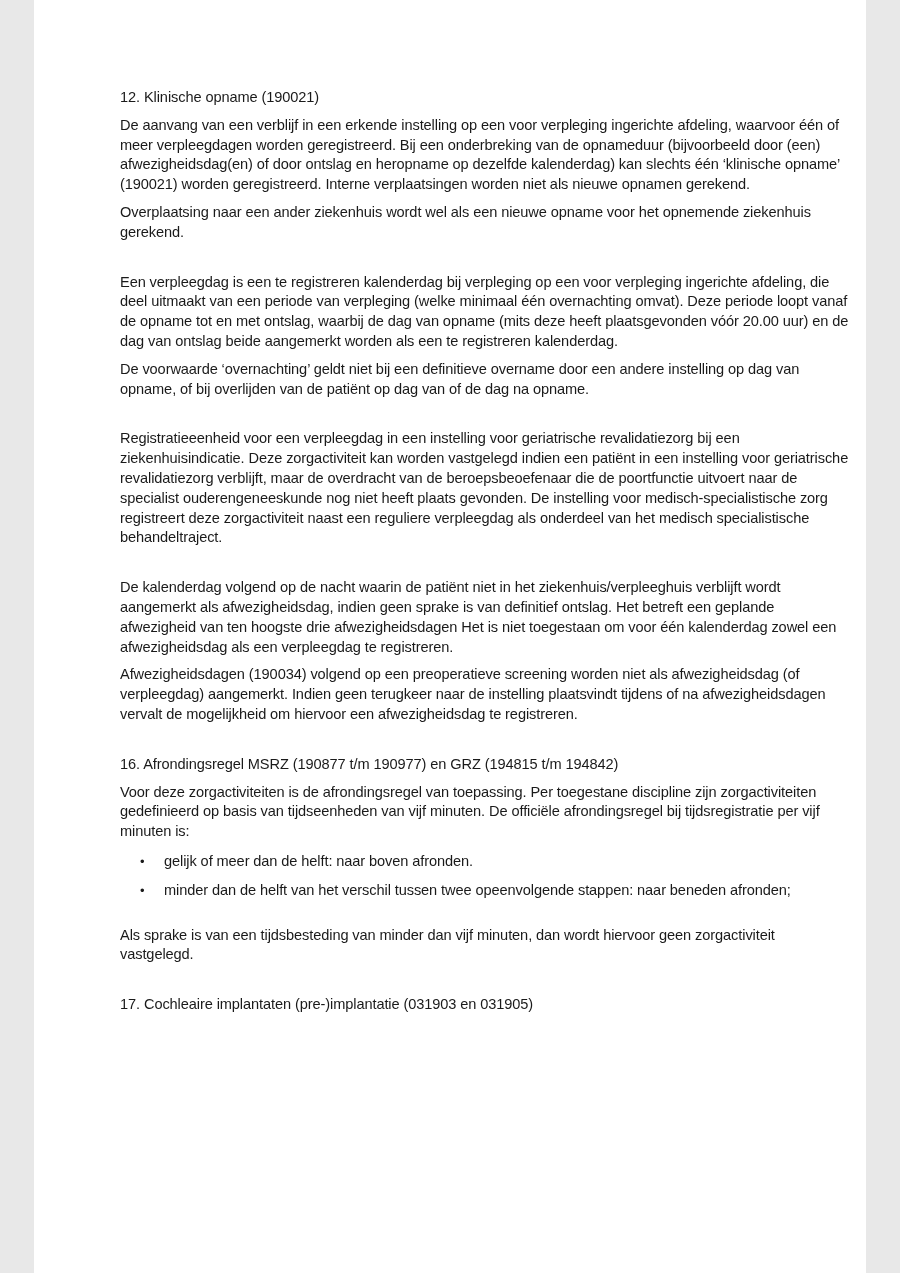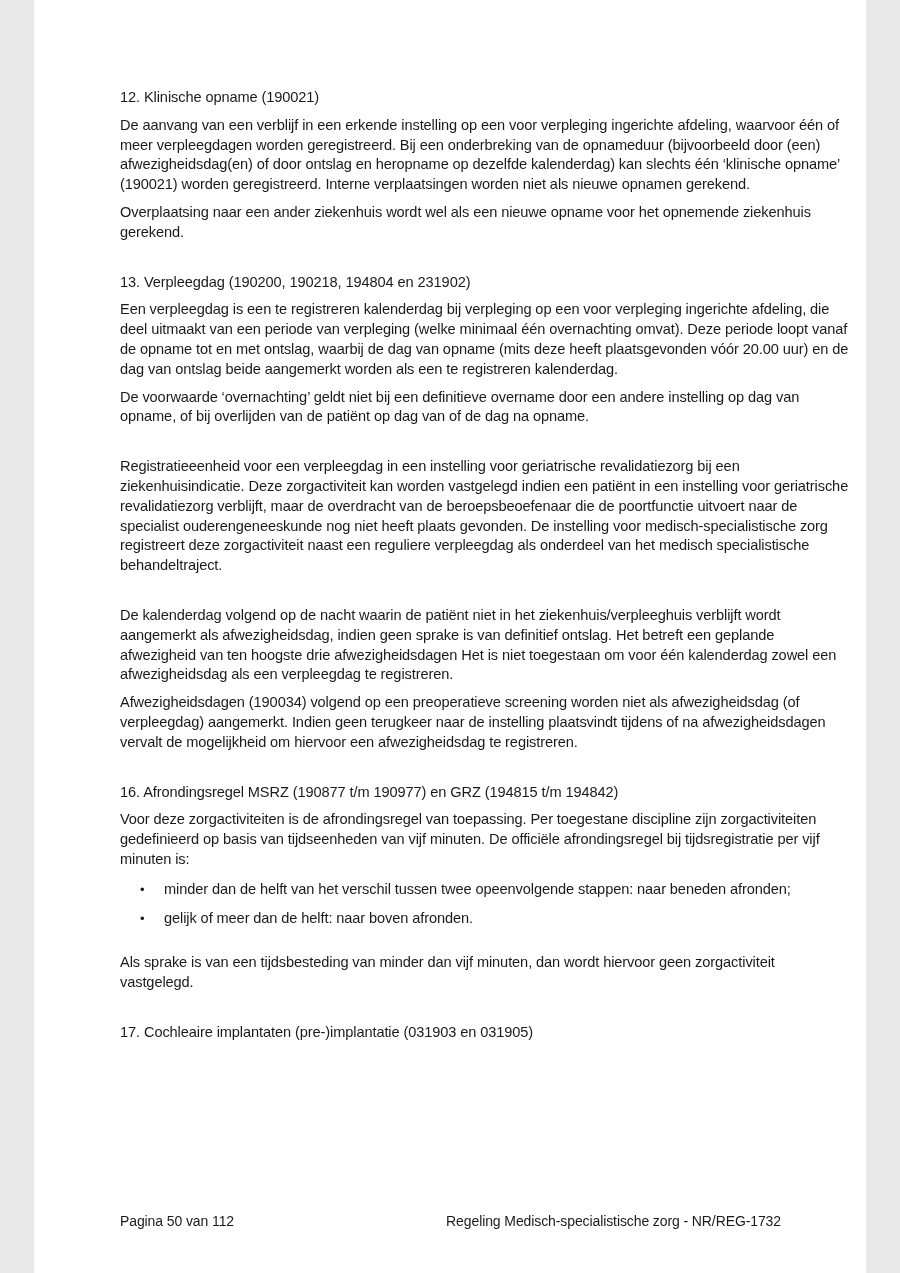--- a/index.html
+++ b/index.html
@@ -74,47 +74,42 @@
 <div class="page">
   <div class="content">
 
     <section class="doc-section">
       <h2 class="doc-heading">12. Klinische opname (190021)</h2>
       <p class="doc-para">De aanvang van een verblijf in een erkende instelling op een voor verpleging ingerichte afdeling, waarvoor één of meer verpleegdagen worden geregistreerd. Bij een onderbreking van de opnameduur (bijvoorbeeld door (een) afwezigheidsdag(en) of door ontslag en heropname op dezelfde kalenderdag) kan slechts één ‘klinische opname’ (190021) worden geregistreerd. Interne verplaatsingen worden niet als nieuwe opnamen gerekend.</p>
       <p class="doc-para">Overplaatsing naar een ander ziekenhuis wordt wel als een nieuwe opname voor het opnemende ziekenhuis gerekend.</p>
     </section>
 
     <section class="doc-section">
-      <h2 class="doc-heading">13. Verpleegdag (190200, 190218, 194804 en 231902)</h2>
       <p class="doc-para">Een verpleegdag is een te registreren kalenderdag bij verpleging op een voor verpleging ingerichte afdeling, die deel uitmaakt van een periode van verpleging (welke minimaal één overnachting omvat).  Deze periode loopt vanaf de opname tot en met ontslag, waarbij de dag van opname (mits deze heeft plaatsgevonden vóór 20.00 uur) en de dag van ontslag beide aangemerkt worden als een te registreren kalenderdag.</p>
       <p class="doc-para">De voorwaarde ‘overnachting’ geldt niet bij een definitieve overname door een andere instelling op dag van opname, of bij overlijden van de patiënt op dag van of de dag na opname.</p>
     </section>
 
     <section class="doc-section">
       <p class="doc-para">Registratieeenheid voor een verpleegdag in een instelling voor geriatrische revalidatiezorg bij een ziekenhuisindicatie. Deze zorgactiviteit kan worden vastgelegd indien een patiënt in een instelling voor geriatrische revalidatiezorg verblijft, maar de overdracht van de beroepsbeoefenaar die de poortfunctie uitvoert naar de specialist ouderengeneeskunde nog niet heeft plaats gevonden. De instelling voor medisch-specialistische zorg registreert deze zorgactiviteit naast een reguliere verpleegdag als onderdeel van het medisch specialistische behandeltraject.</p>
     </section>
 
     <section class="doc-section">
       <p class="doc-para">De kalenderdag volgend op de nacht waarin de patiënt niet in het ziekenhuis/verpleeghuis verblijft wordt aangemerkt als afwezigheidsdag, indien geen sprake is van definitief ontslag. Het betreft een geplande afwezigheid van ten hoogste drie afwezigheidsdagen Het is niet toegestaan om voor één kalenderdag zowel een afwezigheidsdag als een verpleegdag te registreren.</p>
       <p class="doc-para">Afwezigheidsdagen (190034) volgend op een preoperatieve screening worden niet als afwezigheidsdag (of verpleegdag) aangemerkt. Indien geen terugkeer naar de instelling plaatsvindt tijdens of na afwezigheidsdagen vervalt de mogelijkheid om hiervoor een afwezigheidsdag te registreren.</p>
     </section>
 
     <section class="doc-section">
       <h2 class="doc-heading">16. Afrondingsregel MSRZ (190877 t/m 190977) en GRZ (194815 t/m 194842)</h2>
       <p class="doc-para">Voor deze zorgactiviteiten is de afrondingsregel van toepassing. Per toegestane discipline zijn zorgactiviteiten gedefinieerd op basis van tijdseenheden van vijf minuten. De officiële afrondingsregel bij tijdsregistratie per vijf minuten is:</p>
       <ul class="doc-list">
+        <li class="doc-list-item">gelijk of meer dan de helft: naar boven afronden.</li>
         <li class="doc-list-item">minder dan de helft van het verschil tussen twee opeenvolgende stappen: naar beneden afronden;</li>
-        <li class="doc-list-item">gelijk of meer dan de helft: naar boven afronden.</li>
       </ul>
       <p class="doc-para">Als sprake is van een tijdsbesteding van minder dan vijf minuten, dan wordt hiervoor geen zorgactiviteit vastgelegd.</p>
     </section>
 
     <section class="doc-section">
       <h2 class="doc-heading">17. Cochleaire implantaten (pre-)implantatie (031903 en 031905)</h2>
     </section>
 
   </div>
 
-  <div class="footer">
-    <span>Pagina 50 van 112</span>
-    <span>Regeling Medisch-specialistische zorg - NR/REG-1732</span>
-  </div>
 </div>
 
 </body></html>

